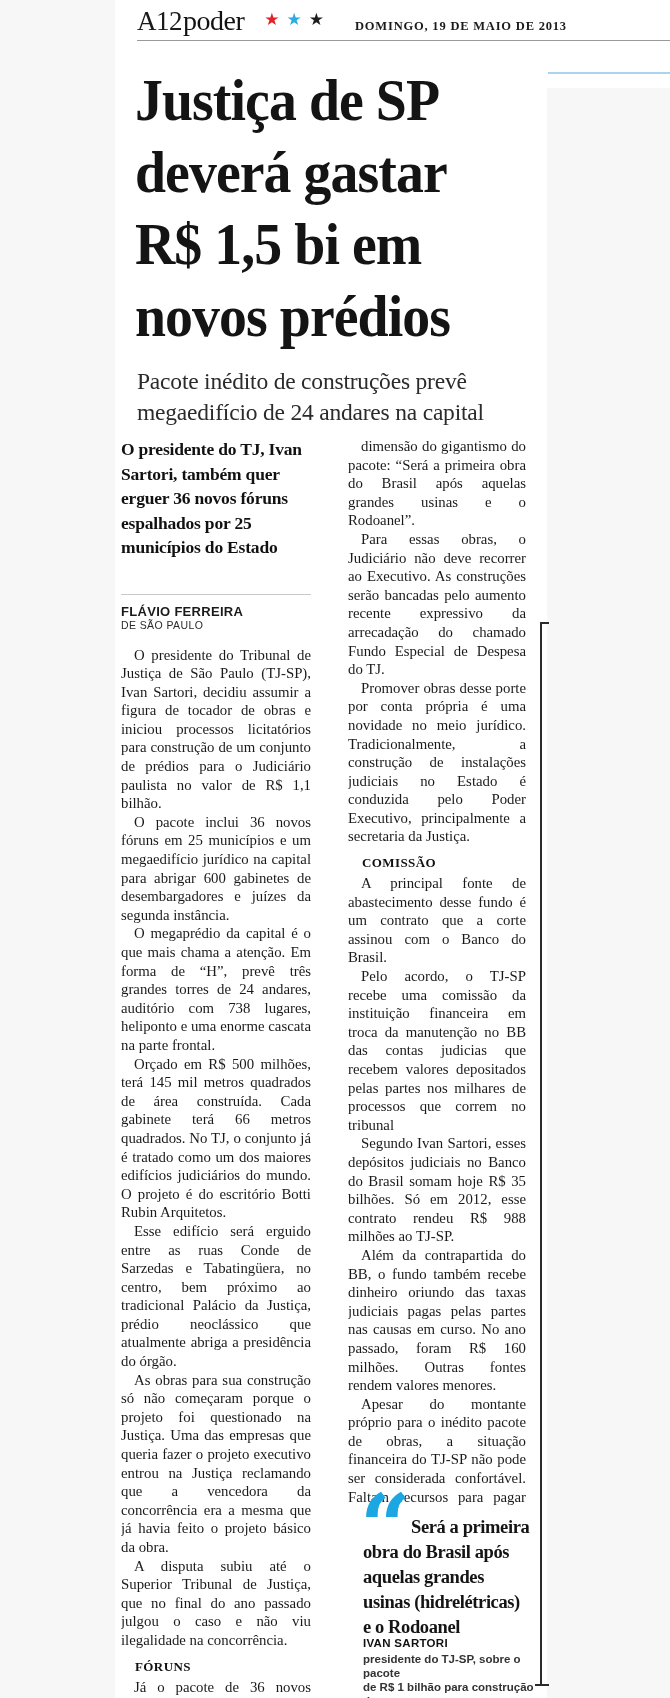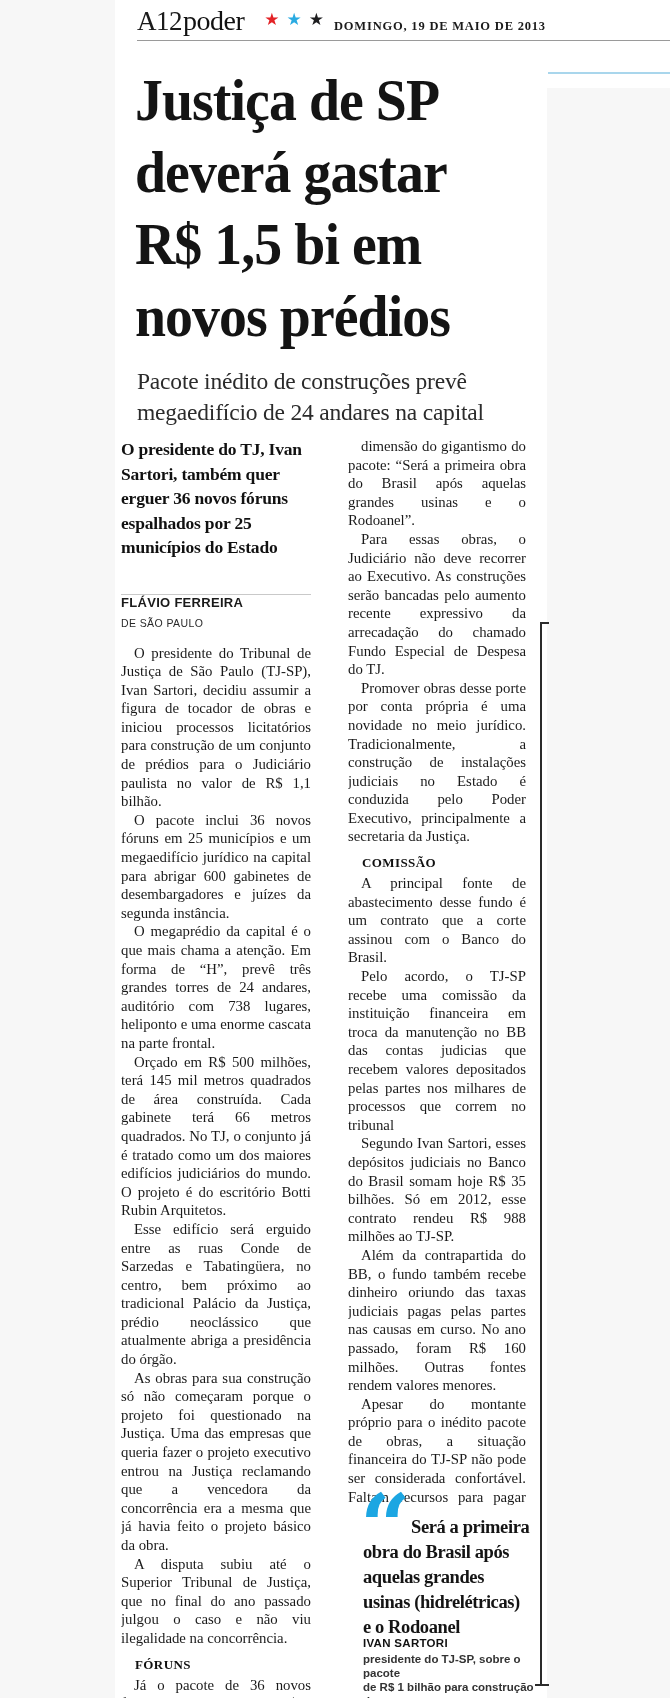--- a/index.html
+++ b/index.html
@@ -13,39 +13,39 @@
 
   
   .masthead{position:absolute;left:137px;top:5px;width:533px;display:flex;align-items:baseline;white-space:nowrap;}
   .sec-label{font-size:27px;color:#1b1b1b;letter-spacing:-0.5px;}
   .sec-name{font-size:28px;font-weight:normal;color:#111;margin-left:1px;letter-spacing:-0.5px;}
   .stars{margin-left:20px;font-size:17px;letter-spacing:0;align-self:center;line-height:1;position:relative;top:-2px;}
   .star{display:inline-block;margin-right:7px;font-family:"DejaVu Sans",sans-serif;}
   .star-red{color:#e32226;}
   .star-blue{color:#2aabe2;}
   .star-black{color:#1d1d1f;}
-  .date-line{margin-left:3px;font-size:12.5px;font-weight:bold;letter-spacing:0.8px;color:#1b1b1b;}
+  .date-line{margin-left:24px;font-size:12.5px;font-weight:bold;letter-spacing:0.8px;color:#1b1b1b;}
   .masthead-rule{position:absolute;left:137px;top:40px;width:533px;height:1px;background:#9a9a9a;}
 
   
   .headline{position:absolute;left:135px;top:64px;width:440px;font-size:60px;line-height:72px;
     font-weight:bold;color:#141414;letter-spacing:-1px;white-space:pre-line;
     transform:scaleX(0.93);transform-origin:left top;}
   .deck{position:absolute;left:137px;top:366px;width:400px;font-size:23.5px;line-height:31px;
     color:#2b2b2b;letter-spacing:-0.2px;white-space:pre-line;}
 
   
   .col{position:absolute;top:437px;overflow:hidden;}
   .col-left{left:121px;width:190px;height:1261px;}
   .col-right{left:348px;width:178px;height:1070px;}
 
   .standfirst{font-size:17.5px;line-height:24.5px;font-weight:bold;color:#111;letter-spacing:-0.2px;}
-  .byline-block{margin-top:34px;border-top:1px solid #c9c9c9;}
+  .byline-block{margin-top:34px;border-top:1px solid #c9c9c9;padding-top:9px;}
   .byline-author{font-size:13px;font-weight:bold;letter-spacing:0.3px;color:#1a1a1a;font-family:"Liberation Sans",sans-serif;}
-  .byline-origin{font-size:10.5px;letter-spacing:0.4px;color:#2a2a2a;margin-top:7px;font-family:"Liberation Sans",sans-serif;}
+  .byline-origin{font-size:10.5px;letter-spacing:0.4px;color:#2a2a2a;margin-top:0;font-family:"Liberation Sans",sans-serif;}
 
   .body-text{margin-top:15px;}
   .body-text p, .col-right p{
     margin:0;font-size:14.8px;line-height:18.6px;text-align:justify;
     text-indent:13px;color:#1a1a1a;}
   .body-text h3, .col-right h3{
     margin:9px 0 3px 14px;font-size:13px;letter-spacing:0.4px;color:#111;
     font-weight:bold;font-family:"Liberation Serif",serif;}
 
   

